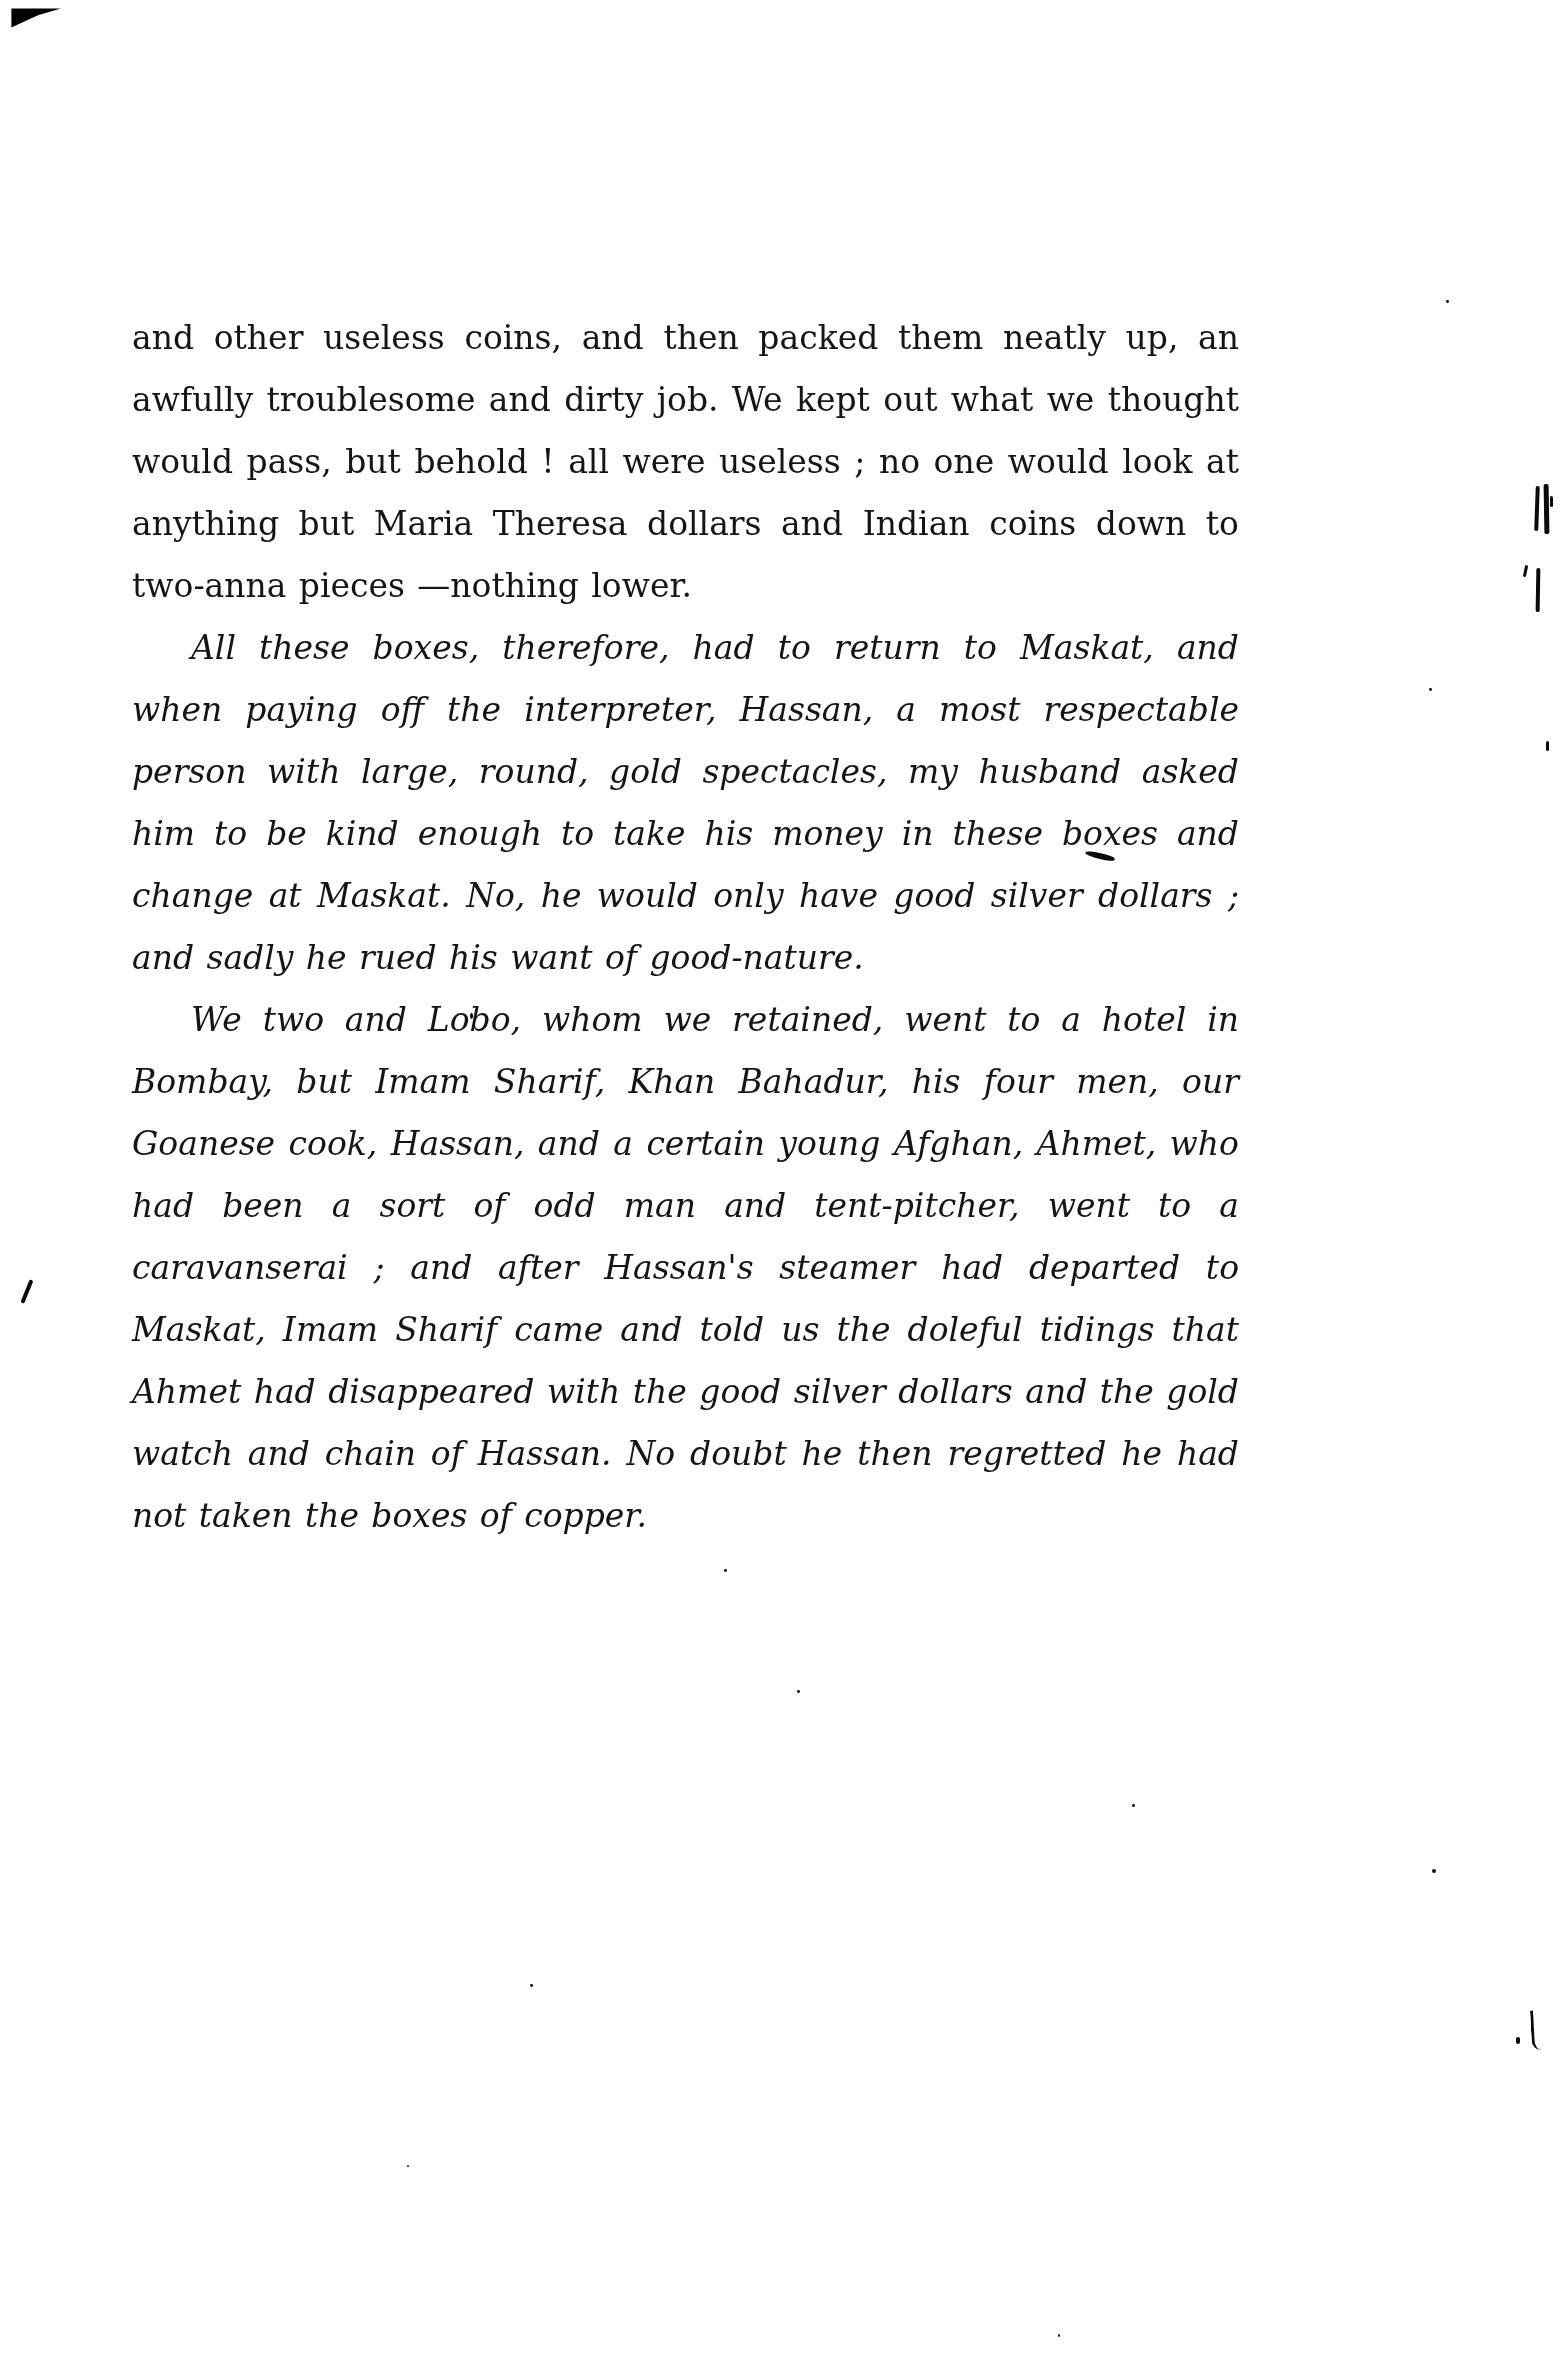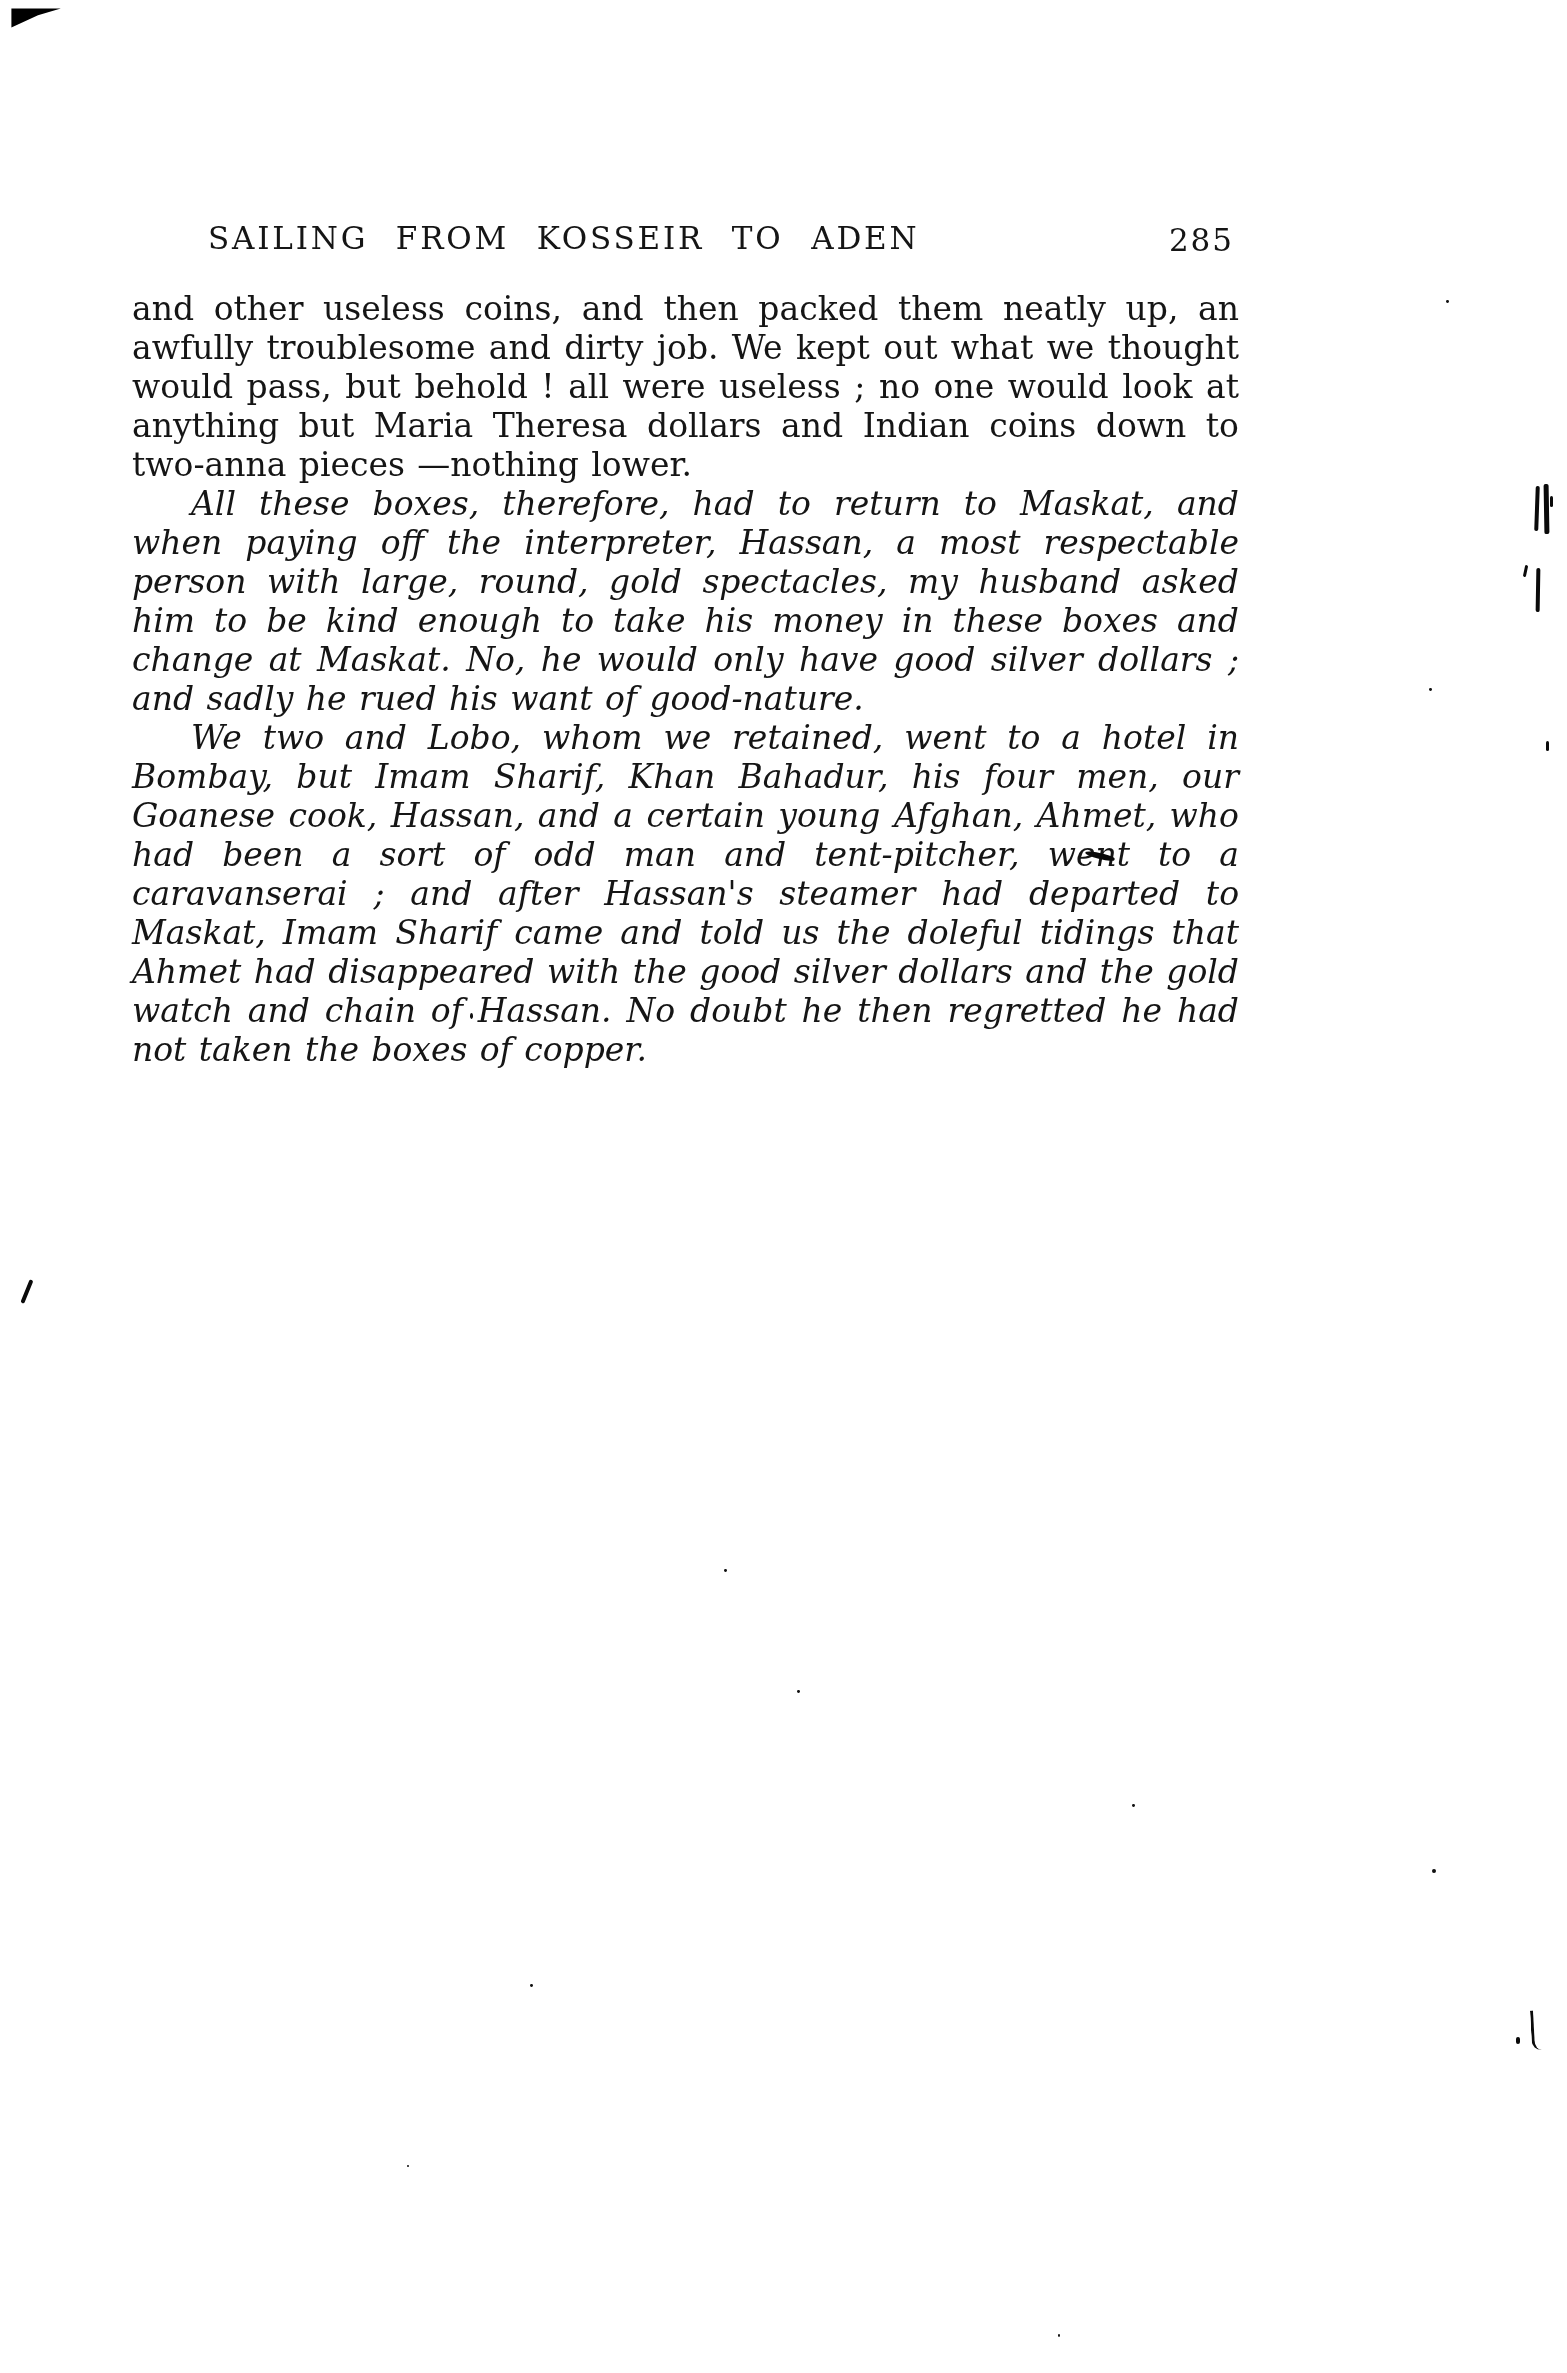--- a/index.html
+++ b/index.html
@@ -16,22 +16,22 @@
   
   .header{position:absolute;left:132px;top:220px;width:1107px;height:44px;}
   .header .title{
     position:absolute;left:76px;top:0;
     font-size:31px;letter-spacing:2.8px;word-spacing:15px;
     white-space:nowrap;
   }
   .header .pageno{position:absolute;left:1037px;top:1.9px;font-size:31px;letter-spacing:1.9px;}
   
   .body{
-    position:absolute;left:132px;top:289px;width:1107px;
-    font-size:33px;line-height:39px;
+    position:absolute;left:132px;top:307px;width:1107px;
+    font-size:33px;line-height:62px;
     text-align:justify;
     word-spacing:1.9px;
   }
   .body p{margin:0;padding:0;}
   .body p.indent{text-indent:59px;font-style:italic;}
   
   .stroke{position:absolute;background:#0a0a0a;border-radius:1.9px;}
   .tilde-mark{
     position:absolute;left:1085px;top:853px;width:30px;height:5.7px;
     background:#0a0a0a;border-radius:60% 40% 50% 50%;
@@ -46,24 +46,20 @@
 </style>
 </head>
 <body>
 
 <div class="page">
 
   <svg class="corner-wedge" width="76" height="38" viewBox="0 0 80 40">
     <polygon points="12,9 64,9 40,16 12,29" fill="#000"></polygon>
   </svg>
 
-  <div class="header">
-    <span class="title">SAILING FROM KOSSEIR TO ADEN</span>
-    <span class="pageno">285</span>
-  </div>
 
   <div class="body">
     <p>and other useless coins, and then packed them neatly up, an awfully troublesome and dirty job.  We kept out what we thought would pass, but behold ! all were useless ; no one would look at anything but Maria Theresa dollars and Indian coins down to two-anna pieces —nothing lower.</p>
     <p class="indent">All these boxes, therefore, had to return to Maskat, and when paying off the interpreter, Hassan, a most respectable person with large, round, gold spectacles, my husband asked him to be kind enough to take his money in these boxes and change at Maskat.  No, he would only have good silver dollars ; and sadly he rued his want of good-nature.</p>
     <p class="indent">We two and Lobo, whom we retained, went to a hotel in Bombay, but Imam Sharif, Khan Bahadur, his four men, our Goanese cook, Hassan, and a certain young Afghan, Ahmet, who had been a sort of odd man and tent-pitcher, went to a caravanserai ; and after Hassan's steamer had departed to Maskat, Imam Sharif came and told us the doleful tidings that Ahmet had disappeared with the good silver dollars and the gold watch and chain of Hassan.  No doubt he then regretted he had not taken the boxes of copper.</p>
   </div>
 
   <div class="stroke" style="left:1535px;top:486px;width:3.8px;height:45px;transform:rotate(2deg);"></div>
   <div class="stroke" style="left:1544px;top:484px;width:4.7px;height:50px;transform:rotate(-1deg);"></div>
   <div class="stroke" style="left:1550px;top:496px;width:2.8px;height:11.4px;"></div>

